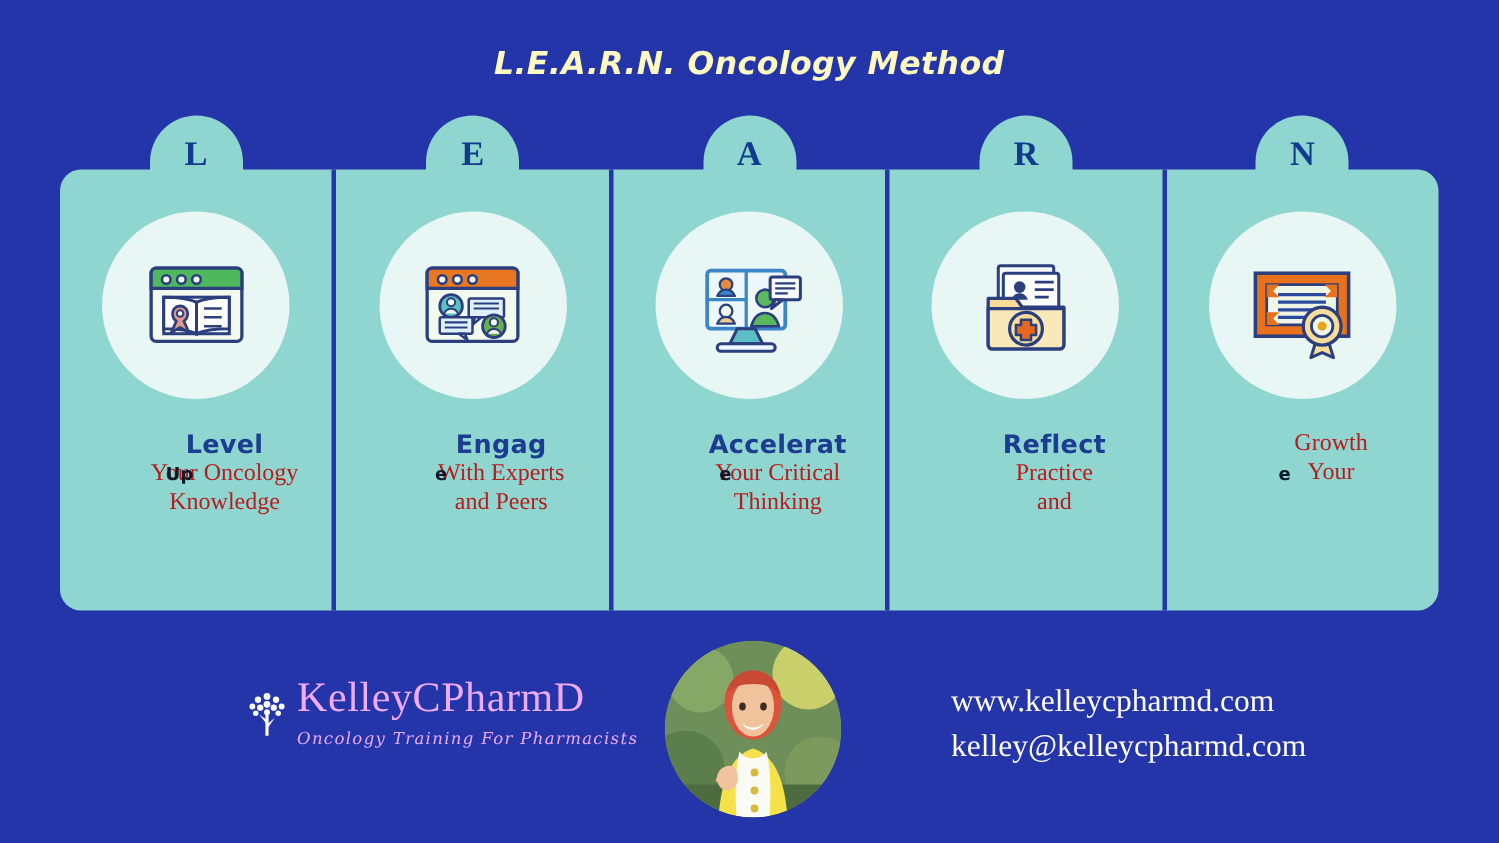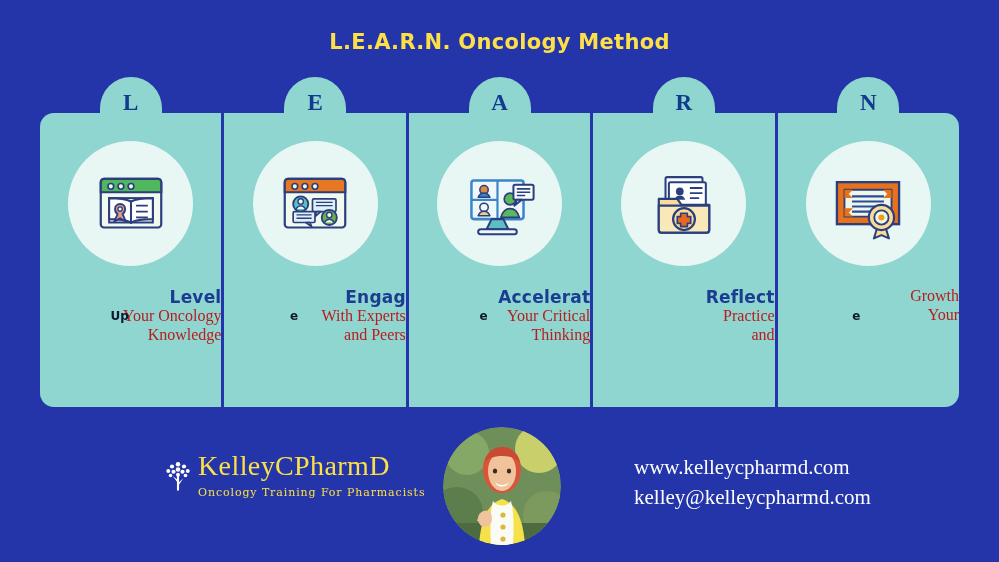--- a/index.html
+++ b/index.html
@@ -13,25 +13,26 @@
     position: relative;
   }
 
   
   .title {
     position: absolute;
     top: 30px;
     left: 0;
     width: 999px;
     text-align: center;
-    color: #fde047;
+    color: #fef9c3;
     font-family: "DejaVu Sans", sans-serif;
     font-weight: bold;
     font-size: 21px;
     letter-spacing: 0.3px;
+    font-style: italic;
   }
 
   
   .strip {
     position: absolute;
     top: 113px;
     left: 40px;
     width: 919px;
     height: 294px;
     background: #8fd6d0;
@@ -80,21 +81,21 @@
     background: #e8f6f4;
     display: flex;
     align-items: center;
     justify-content: center;
   }
   .disc svg { width: 84px; height: 84px; display: block; }
 
   
   .ctext {
     margin-top: 21px;
-    text-align: right;
+    text-align: center;
     line-height: 1.18;
     color: #1b3c91;
     width: 100%;
     position: relative;
     padding-left: 38px;
   }
   .ctext .lead {
     display: block;
     font-family: "DejaVu Sans", sans-serif;
     font-weight: bold;
@@ -131,33 +132,34 @@
     width: 999px;
     height: 120px;
   }
 
   .logo {
     position: absolute;
     left: 163px;
     top: 22px;
     display: flex;
     align-items: center;
-    color: #fde047;
+    color: #f0abfc;
     justify-content: space-between;
   }
   .logo-mark { width: 30px; height: 34px; margin-right: 5px; }
   .logo-words { display: flex; flex-direction: column; }
   .logo-name {
     font-family: "Liberation Serif", serif;
     font-size: 28px;
     letter-spacing: 0.4px;
     line-height: 1;
   }
   .logo-tag {
     font-family: "DejaVu Serif", serif;
+    font-style: italic;
     font-size: 11px;
     letter-spacing: 0.9px;
     text-align: center;
     margin-top: 6px;
   }
 
   .portrait {
     position: absolute;
     left: 443px;
     top: -3px;

